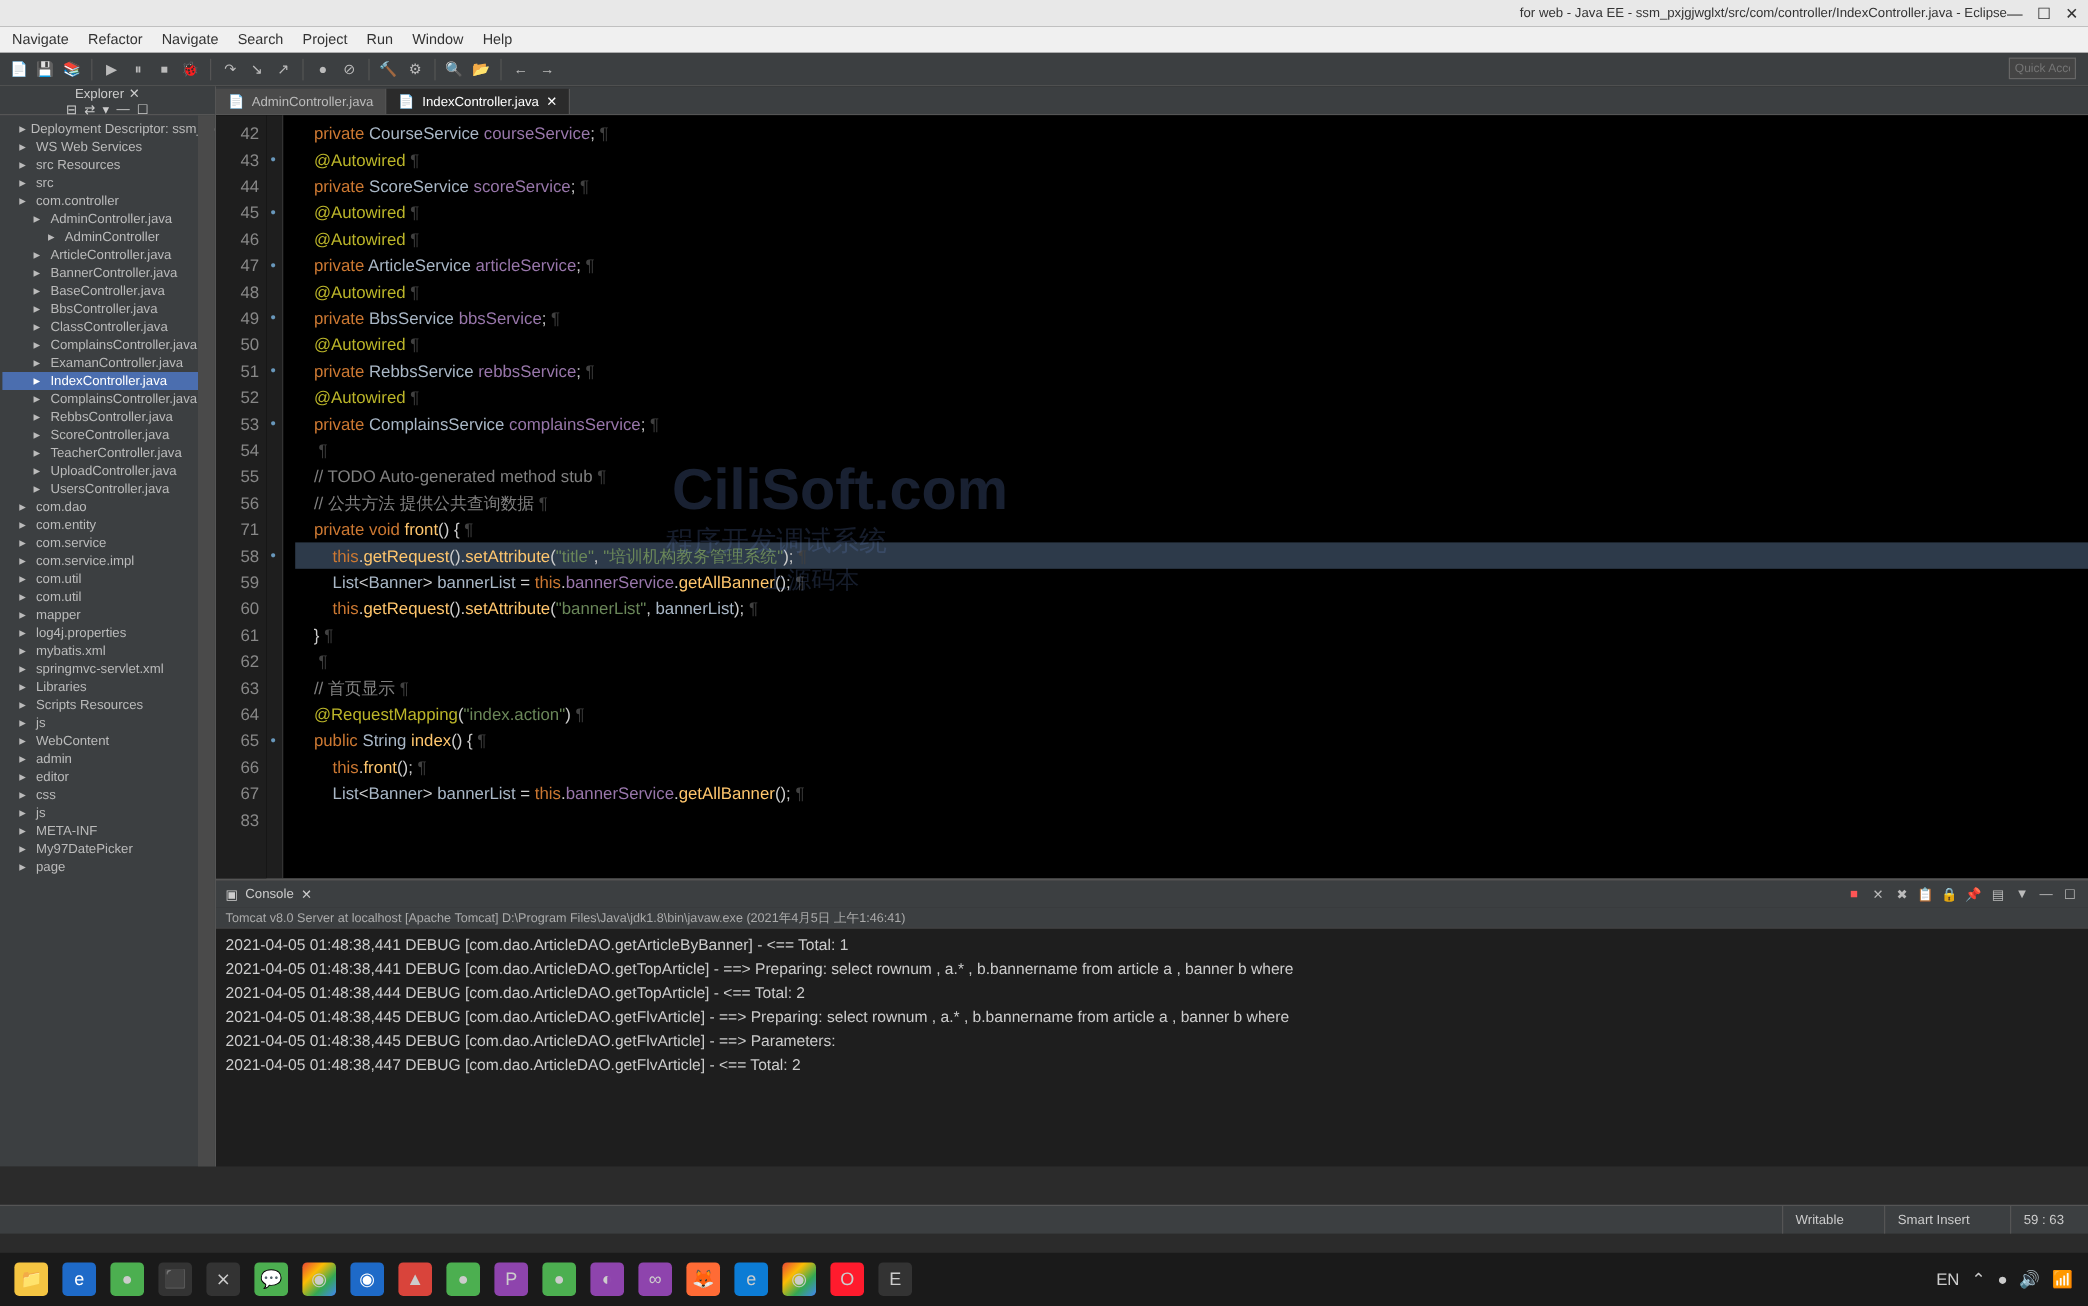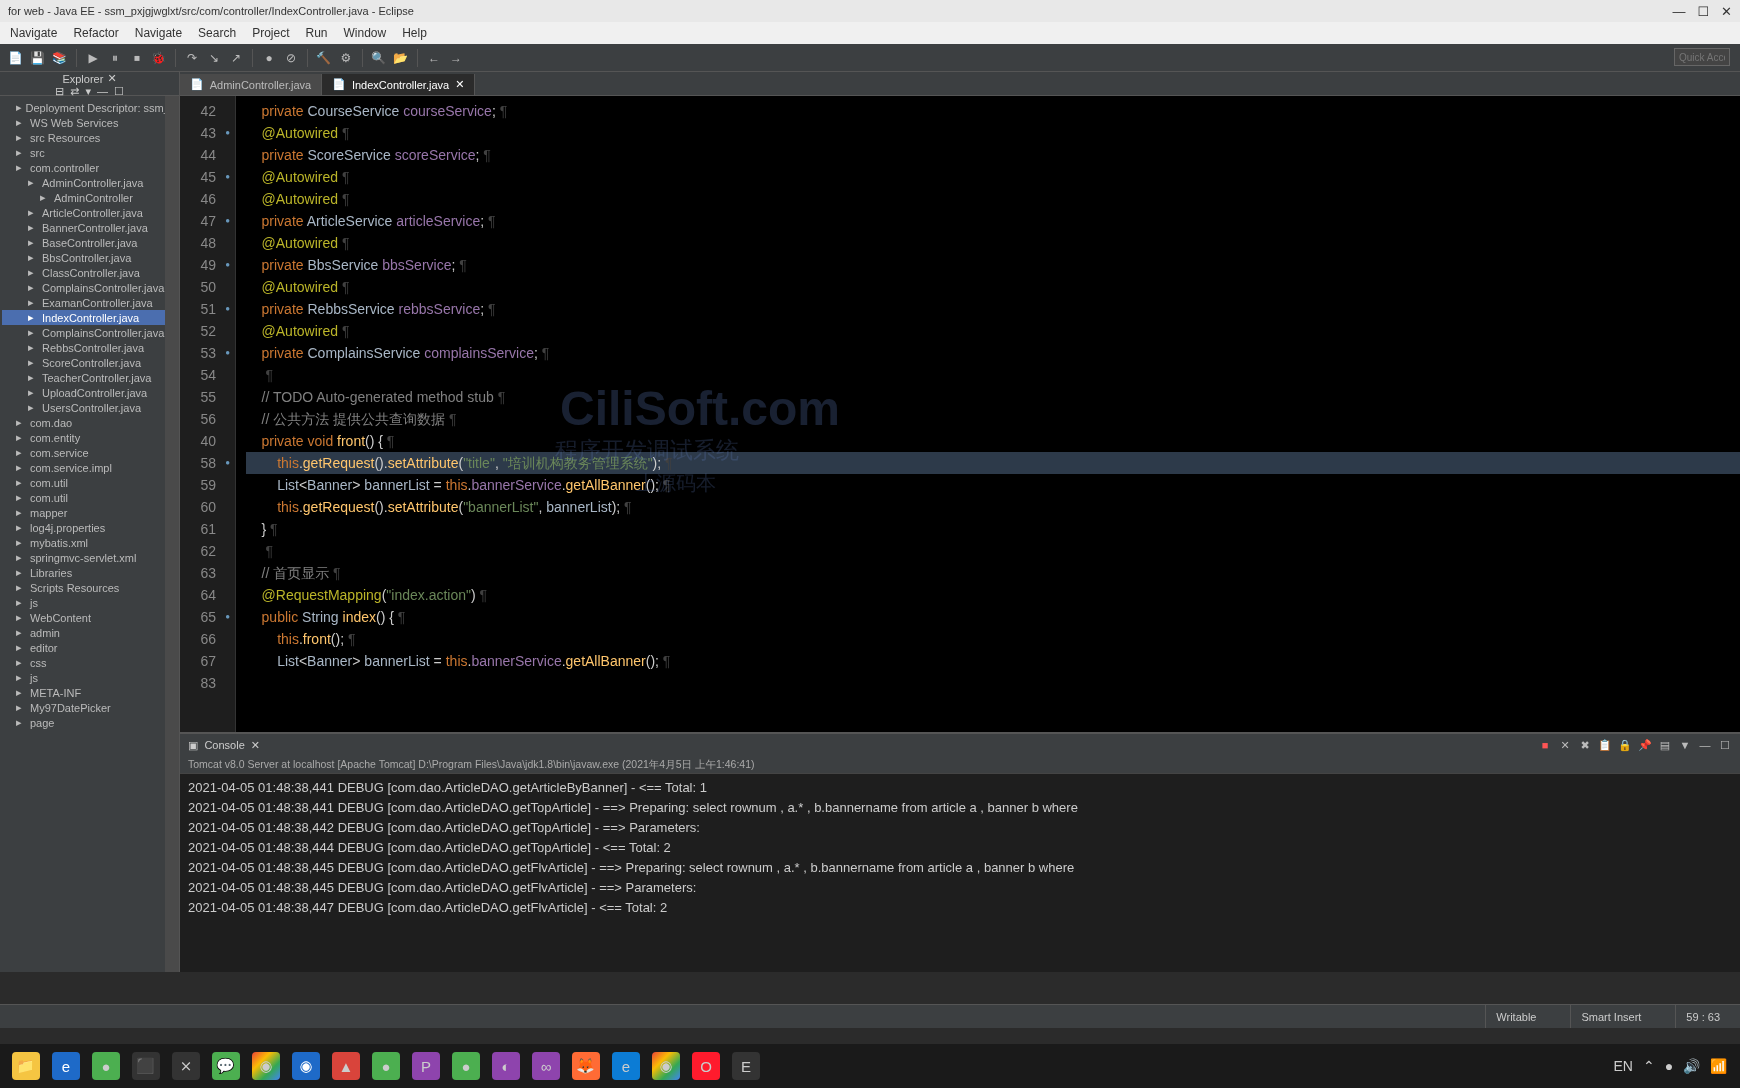--- a/index.html
+++ b/index.html
@@ -1,18 +1,18 @@
 <!DOCTYPE html>
 <html><head>
 <meta charset="utf-8">
 <style>
 * { margin: 0; padding: 0; box-sizing: border-box; font-family: "Segoe UI", Tahoma, sans-serif; }
 body { background: #2b2b2b; color: #ccc; width: 1740px; height: 1088px; overflow: hidden; position: relative; }
 
-.title-bar { height: 22px; background: #e8e8e8; display: flex; align-items: center; padding: 0 8px; font-size: 11px; color: #333; justify-content: space-between; gap: 48px; }
+.title-bar { height: 22px; background: #e8e8e8; display: flex; align-items: center; padding: 0 8px; font-size: 11px; color: #333; justify-content: flex-end; }
 .title-bar .win-controls { display: flex; gap: 12px; }
 .title-bar .win-controls span { cursor: pointer; font-size: 13px; }
 
 .menu-bar { height: 22px; background: #f0f0f0; display: flex; align-items: center; gap: 16px; padding: 0 10px; font-size: 12px; color: #333; }
 .menu-bar span { cursor: pointer; }
 
 .toolbar { height: 28px; background: #3c3f41; display: flex; align-items: center; gap: 6px; padding: 0 8px; border-bottom: 1px solid #555; }
 .toolbar .tb-icon { width: 16px; height: 16px; display: flex; align-items: center; justify-content: center; font-size: 12px; color: #bbb; cursor: pointer; }
 .toolbar .sep { width: 1px; height: 18px; background: #555; margin: 0 2px; }
 .quick-access { position: absolute; right: 10px; top: 48px; width: 56px; height: 18px; background: #444; border: 1px solid #666; font-size: 10px; padding: 1px 4px; }
@@ -223,21 +223,21 @@
           <div class="ln mark">47</div>
           <div class="ln">48</div>
           <div class="ln mark">49</div>
           <div class="ln">50</div>
           <div class="ln mark">51</div>
           <div class="ln">52</div>
           <div class="ln mark">53</div>
           <div class="ln">54</div>
           <div class="ln">55</div>
           <div class="ln">56</div>
-          <div class="ln">40</div>
+          <div class="ln">71</div>
           <div class="ln mark">58</div>
           <div class="ln">59</div>
           <div class="ln">60</div>
           <div class="ln">61</div>
           <div class="ln">62</div>
           <div class="ln">63</div>
           <div class="ln">64</div>
           <div class="ln mark">65</div>
           <div class="ln">66</div>
           <div class="ln">67</div>
@@ -291,21 +291,20 @@
           <span class="ci">▤</span>
           <span class="ci">▼</span>
           <span class="ci">—</span>
           <span class="ci">☐</span>
         </div>
       </div>
       <div class="console-status">Tomcat v8.0 Server at localhost [Apache Tomcat]  D:\Program Files\Java\jdk1.8\bin\javaw.exe (2021年4月5日 上午1:46:41)</div>
       <div class="console-body" id="console-body">
           <div>2021-04-05 01:48:38,441 DEBUG [com.dao.ArticleDAO.getArticleByBanner] - &lt;==      Total: 1</div>
           <div>2021-04-05 01:48:38,441 DEBUG [com.dao.ArticleDAO.getTopArticle] - ==&gt;  Preparing: select rownum , a.* , b.bannername from article a , banner b where</div>
-          <div>2021-04-05 01:48:38,442 DEBUG [com.dao.ArticleDAO.getTopArticle] - ==&gt;  Parameters:</div>
           <div>2021-04-05 01:48:38,444 DEBUG [com.dao.ArticleDAO.getTopArticle] - &lt;==      Total: 2</div>
           <div>2021-04-05 01:48:38,445 DEBUG [com.dao.ArticleDAO.getFlvArticle] - ==&gt;  Preparing: select rownum , a.* , b.bannername from article a , banner b where</div>
           <div>2021-04-05 01:48:38,445 DEBUG [com.dao.ArticleDAO.getFlvArticle] - ==&gt;  Parameters:</div>
           <div>2021-04-05 01:48:38,447 DEBUG [com.dao.ArticleDAO.getFlvArticle] - &lt;==      Total: 2</div>
         </div>
     </div>
   </div>
 </div>
 
 <div class="watermark">CiliSoft.com</div>

